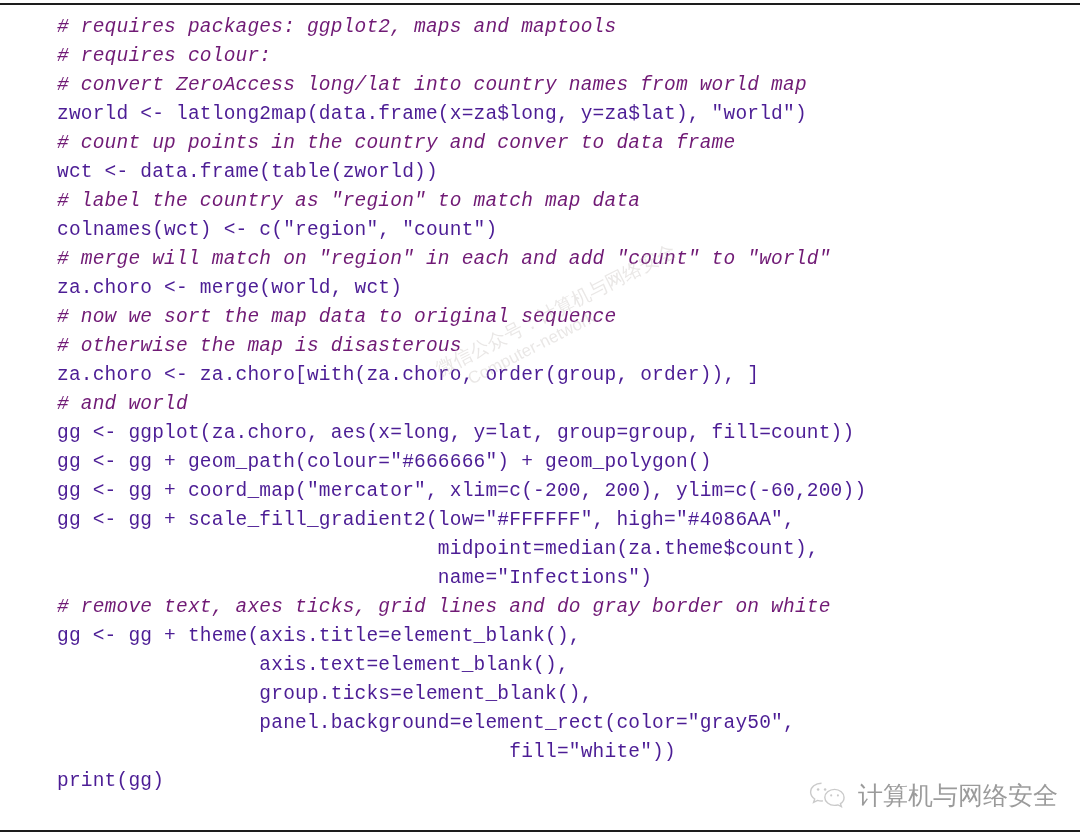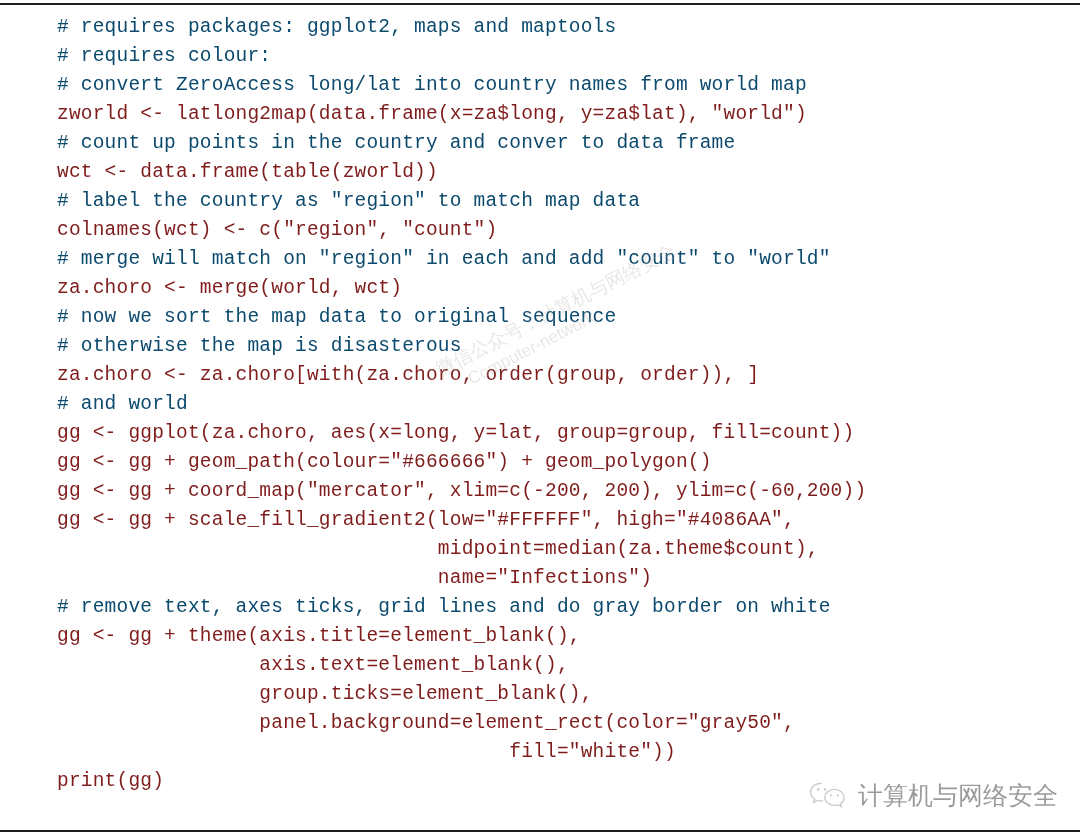--- a/index.html
+++ b/index.html
@@ -44,25 +44,26 @@
   .code-line {
     height: 29px;
     line-height: 29px;
     font-size: 19.5px;
     letter-spacing: 0.2px;
     white-space: pre;
     padding-left: 57px;
     box-sizing: border-box;
   }
   .code-line.code {
-    color: #7f1d1d;
+    color: #4c1d95;
     font-style: normal;
   }
   .code-line.comment {
-    color: #0c4a6e;
+    color: #701a75;
+    font-style: italic;
   }
 
   
   #watermark-diagonal {
     position: absolute;
     left: 432px;
     top: 360px;
     width: 280px;
     height: 110px;
     pointer-events: none;

